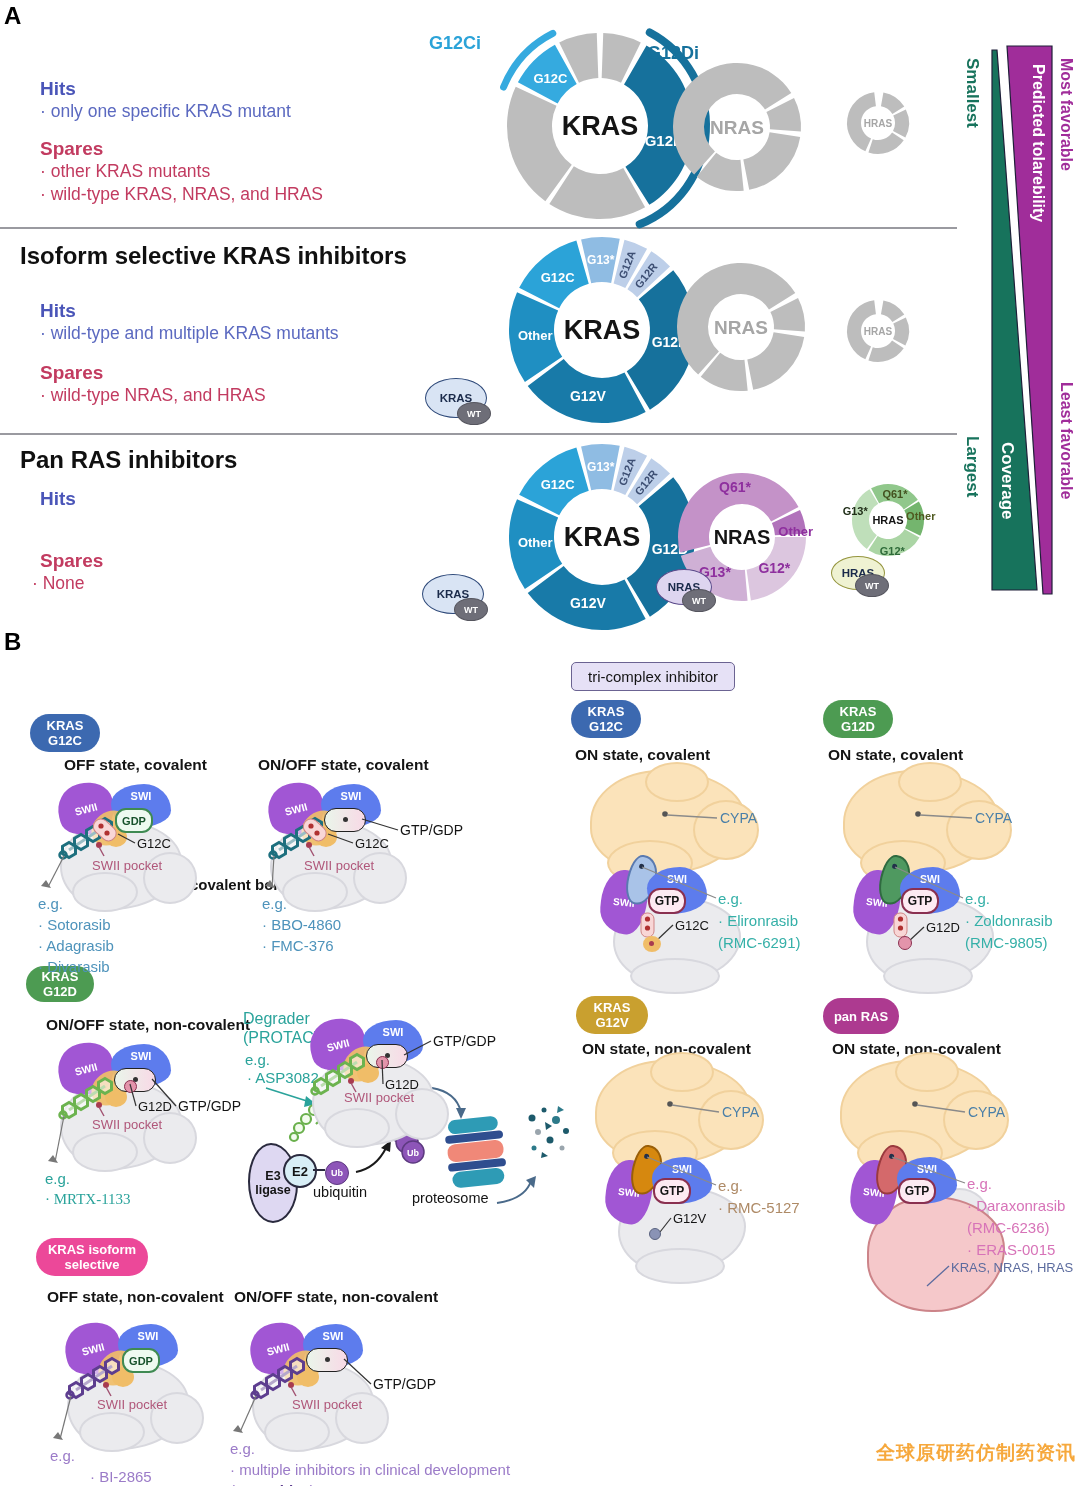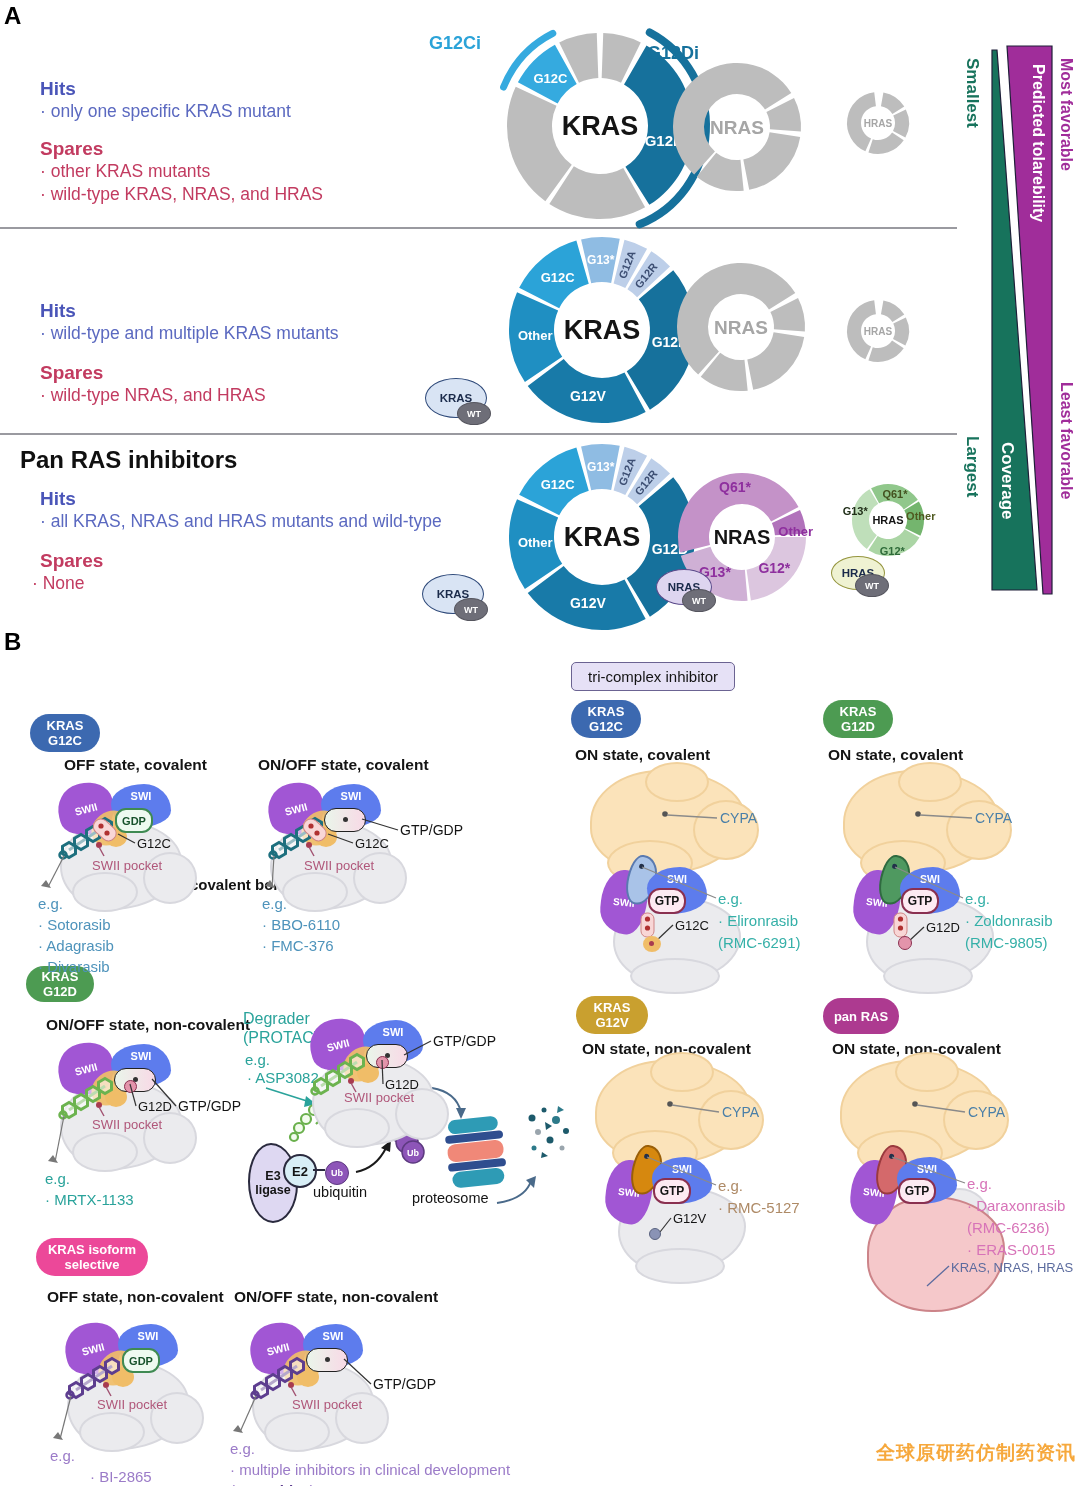--- a/index.html
+++ b/index.html
@@ -30,29 +30,29 @@
 
   <div class="panel-letter" style="left:4px;top:2px">A</div>
 
   <div class="hits-h" style="left:40px;top:78px">Hits</div>
   <div class="hit-b" style="left:40px;top:101px">· only one specific KRAS mutant</div>
   <div class="spares-h" style="left:40px;top:138px">Spares</div>
   <div class="spare-b" style="left:40px;top:161px">· other KRAS mutants</div>
   <div class="spare-b" style="left:40px;top:184px">· wild-type KRAS, NRAS, and HRAS</div>
   <div class="sep" style="left:0;top:227px;width:957px"></div>
 
+  <div class="row-title" style="left:20px;top:242px">Isoform selective KRAS inhibitors</div>
   <div class="hits-h" style="left:40px;top:300px">Hits</div>
   <div class="hit-b" style="left:40px;top:323px">· wild-type and multiple KRAS mutants</div>
   <div class="spares-h" style="left:40px;top:362px">Spares</div>
   <div class="spare-b" style="left:40px;top:385px">· wild-type NRAS, and HRAS</div>
   <div class="sep" style="left:0;top:433px;width:957px"></div>
 
   <div class="row-title" style="left:20px;top:446px">Pan RAS inhibitors</div>
   <div class="hits-h" style="left:40px;top:488px">Hits</div>
-  <div class="hit-b" style="left:40px;top:511px">· all KRAS, NRAS and HRAS mutants and wild-type</div>
   <div class="spares-h" style="left:40px;top:550px">Spares</div>
   <div class="spare-b" style="left:32px;top:573px">· None</div>
 
   <svg class="abs" style="left:986px;top:44px" width="96" height="556">
     <polygon points="6,6 11,6 51,546 6,546" fill="#17735c" stroke="#1e1e38" stroke-width="1.2"></polygon>
     <polygon points="21,2 66,2 66,550 57,550" fill="#a02d9a" stroke="#1e1e38" stroke-width="1.2"></polygon>
   </svg>
   <div class="vlabel" style="left:962px;top:58px;color:#17735c">Smallest</div>
   <div class="vlabel" style="left:962px;top:436px;color:#17735c">Largest</div>
   <div class="vlabel" style="left:997px;top:442px;color:#fff">Coverage</div>
@@ -372,21 +372,21 @@
         <path d="M100,74 L125,83" stroke="#333" stroke-width="1.2" fill="none"></path>
         <path d="M134,59 L170,70" stroke="#333" stroke-width="1.2" fill="none"></path>
         <path d="M46,96 L44,127" stroke="#777" stroke-width="1.2" fill="none"></path>
         <polygon points="42,120 47,128 37,126" fill="#777"></polygon>
       </svg>
       <div style="position: absolute; left: 46px; top: 86px; font-size: 13px; color: rgb(176, 87, 122); white-space: nowrap;">SWII pocket</div>
       <div style="position: absolute; left: 97px; top: 64px; font-size: 13px; color: rgb(20, 20, 20); white-space: nowrap;">G12C</div>
       <div style="position: absolute; left: 142px; top: 50px; font-size: 14px; color: rgb(20, 20, 20); white-space: nowrap;">GTP/GDP</div>
       <div style="position: absolute; left: 4px; top: 121px; font-size: 15px; line-height: 21px; color: rgb(78, 147, 187); white-space: nowrap;">
         <div style="position: relative;">e.g.</div>
-        <div style="position: relative;">· BBO-6110</div>
+        <div style="position: relative;">· BBO-4860</div>
         <div style="position: relative;">· FMC-376</div>
       </div>
     </div>
     <div style="position: absolute; left: 48px; top: 1032px; width: 150px; height: 140px; overflow: visible;">
       <div style="position: absolute; left: 12px; top: 48px; width: 118px; height: 86px; background: rgb(235, 235, 238); border: 2px solid rgb(216, 216, 222); border-radius: 46% 54% 58% 42% / 52% 46% 54% 48%;"></div>
       <div style="position: absolute; left: 95px; top: 80px; width: 50px; height: 48px; background: rgb(235, 235, 238); border: 2px solid rgb(216, 216, 222); border-radius: 50%;"></div>
       <div style="position: absolute; left: 24px; top: 100px; width: 62px; height: 36px; background: rgb(235, 235, 238); border: 2px solid rgb(216, 216, 222); border-radius: 50%;"></div>
       <div style="position: absolute; left: 10px; top: 11px; width: 56px; height: 52px; background: rgb(161, 86, 212); border-radius: 48% 52% 40% 60% / 55% 45% 60% 40%; transform: rotate(-15deg); display: flex; align-items: center; justify-content: center; color: rgb(255, 255, 255); font-size: 10.5px; font-weight: 700;">SWII</div>
       <div style="position: absolute; left: 63px; top: 12px; width: 60px; height: 44px; background: rgb(93, 124, 237); border-radius: 55% 45% 60% 40% / 45% 60% 40% 55%; display: flex; align-items: flex-start; justify-content: center; padding-top: 6px; color: rgb(255, 255, 255); font-size: 11px; font-weight: 700; box-sizing: border-box;">SWI</div>
       <div style="position: absolute; left: 42px; top: 40px; width: 40px; height: 32px; background: rgb(240, 189, 104); border-radius: 50%; transform: rotate(-38deg); opacity: 0.92;"></div>
@@ -407,21 +407,21 @@
         <path d="M112,64 L118,86" stroke="#333" stroke-width="1.2" fill="none"></path>
         <path d="M134,59 L158,86" stroke="#333" stroke-width="1.2" fill="none"></path>
         <path d="M46,96 L37,142" stroke="#777" stroke-width="1.2" fill="none"></path>
         <polygon points="35,135 40,143 30,141" fill="#777"></polygon>
       </svg>
       <div style="position: absolute; left: 44px; top: 85px; font-size: 13px; color: rgb(176, 87, 122); white-space: nowrap;">SWII pocket</div>
       <div style="position: absolute; left: 90px; top: 67px; font-size: 13px; color: rgb(20, 20, 20); white-space: nowrap;">G12D</div>
       <div style="position: absolute; left: 130px; top: 66px; font-size: 14px; color: rgb(20, 20, 20); white-space: nowrap;">GTP/GDP</div>
       <div style="position: absolute; left: -3px; top: 136px; font-size: 15px; line-height: 21px; color: rgb(42, 163, 155); white-space: nowrap;">
         <div style="position: relative;">e.g.</div>
-        <div style="position: relative;">· MRTX-1133</div>
+        <div style="position: relative; font-family: Liberation Serif, serif;">· MRTX-1133</div>
       </div>
     </div>
     <div style="position: absolute; left: 300px; top: 1008px; width: 150px; height: 140px; overflow: visible;">
       <div style="position: absolute; left: 12px; top: 48px; width: 118px; height: 86px; background: rgb(235, 235, 238); border: 2px solid rgb(216, 216, 222); border-radius: 46% 54% 58% 42% / 52% 46% 54% 48%;"></div>
       <div style="position: absolute; left: 95px; top: 80px; width: 50px; height: 48px; background: rgb(235, 235, 238); border: 2px solid rgb(216, 216, 222); border-radius: 50%;"></div>
       <div style="position: absolute; left: 24px; top: 100px; width: 62px; height: 36px; background: rgb(235, 235, 238); border: 2px solid rgb(216, 216, 222); border-radius: 50%;"></div>
       <div style="position: absolute; left: 10px; top: 11px; width: 56px; height: 52px; background: rgb(161, 86, 212); border-radius: 48% 52% 40% 60% / 55% 45% 60% 40%; transform: rotate(-15deg); display: flex; align-items: center; justify-content: center; color: rgb(255, 255, 255); font-size: 10.5px; font-weight: 700;">SWII</div>
       <div style="position: absolute; left: 63px; top: 12px; width: 60px; height: 44px; background: rgb(93, 124, 237); border-radius: 55% 45% 60% 40% / 45% 60% 40% 55%; display: flex; align-items: flex-start; justify-content: center; padding-top: 6px; color: rgb(255, 255, 255); font-size: 11px; font-weight: 700; box-sizing: border-box;">SWI</div>
       <div style="position: absolute; left: 42px; top: 40px; width: 40px; height: 32px; background: rgb(240, 189, 104); border-radius: 50%; transform: rotate(-38deg); opacity: 0.92;"></div>
       <div style="position: absolute; left: 57px; top: 55px; width: 22px; height: 20px; background: rgb(240, 189, 104); border-radius: 50%;"></div>

